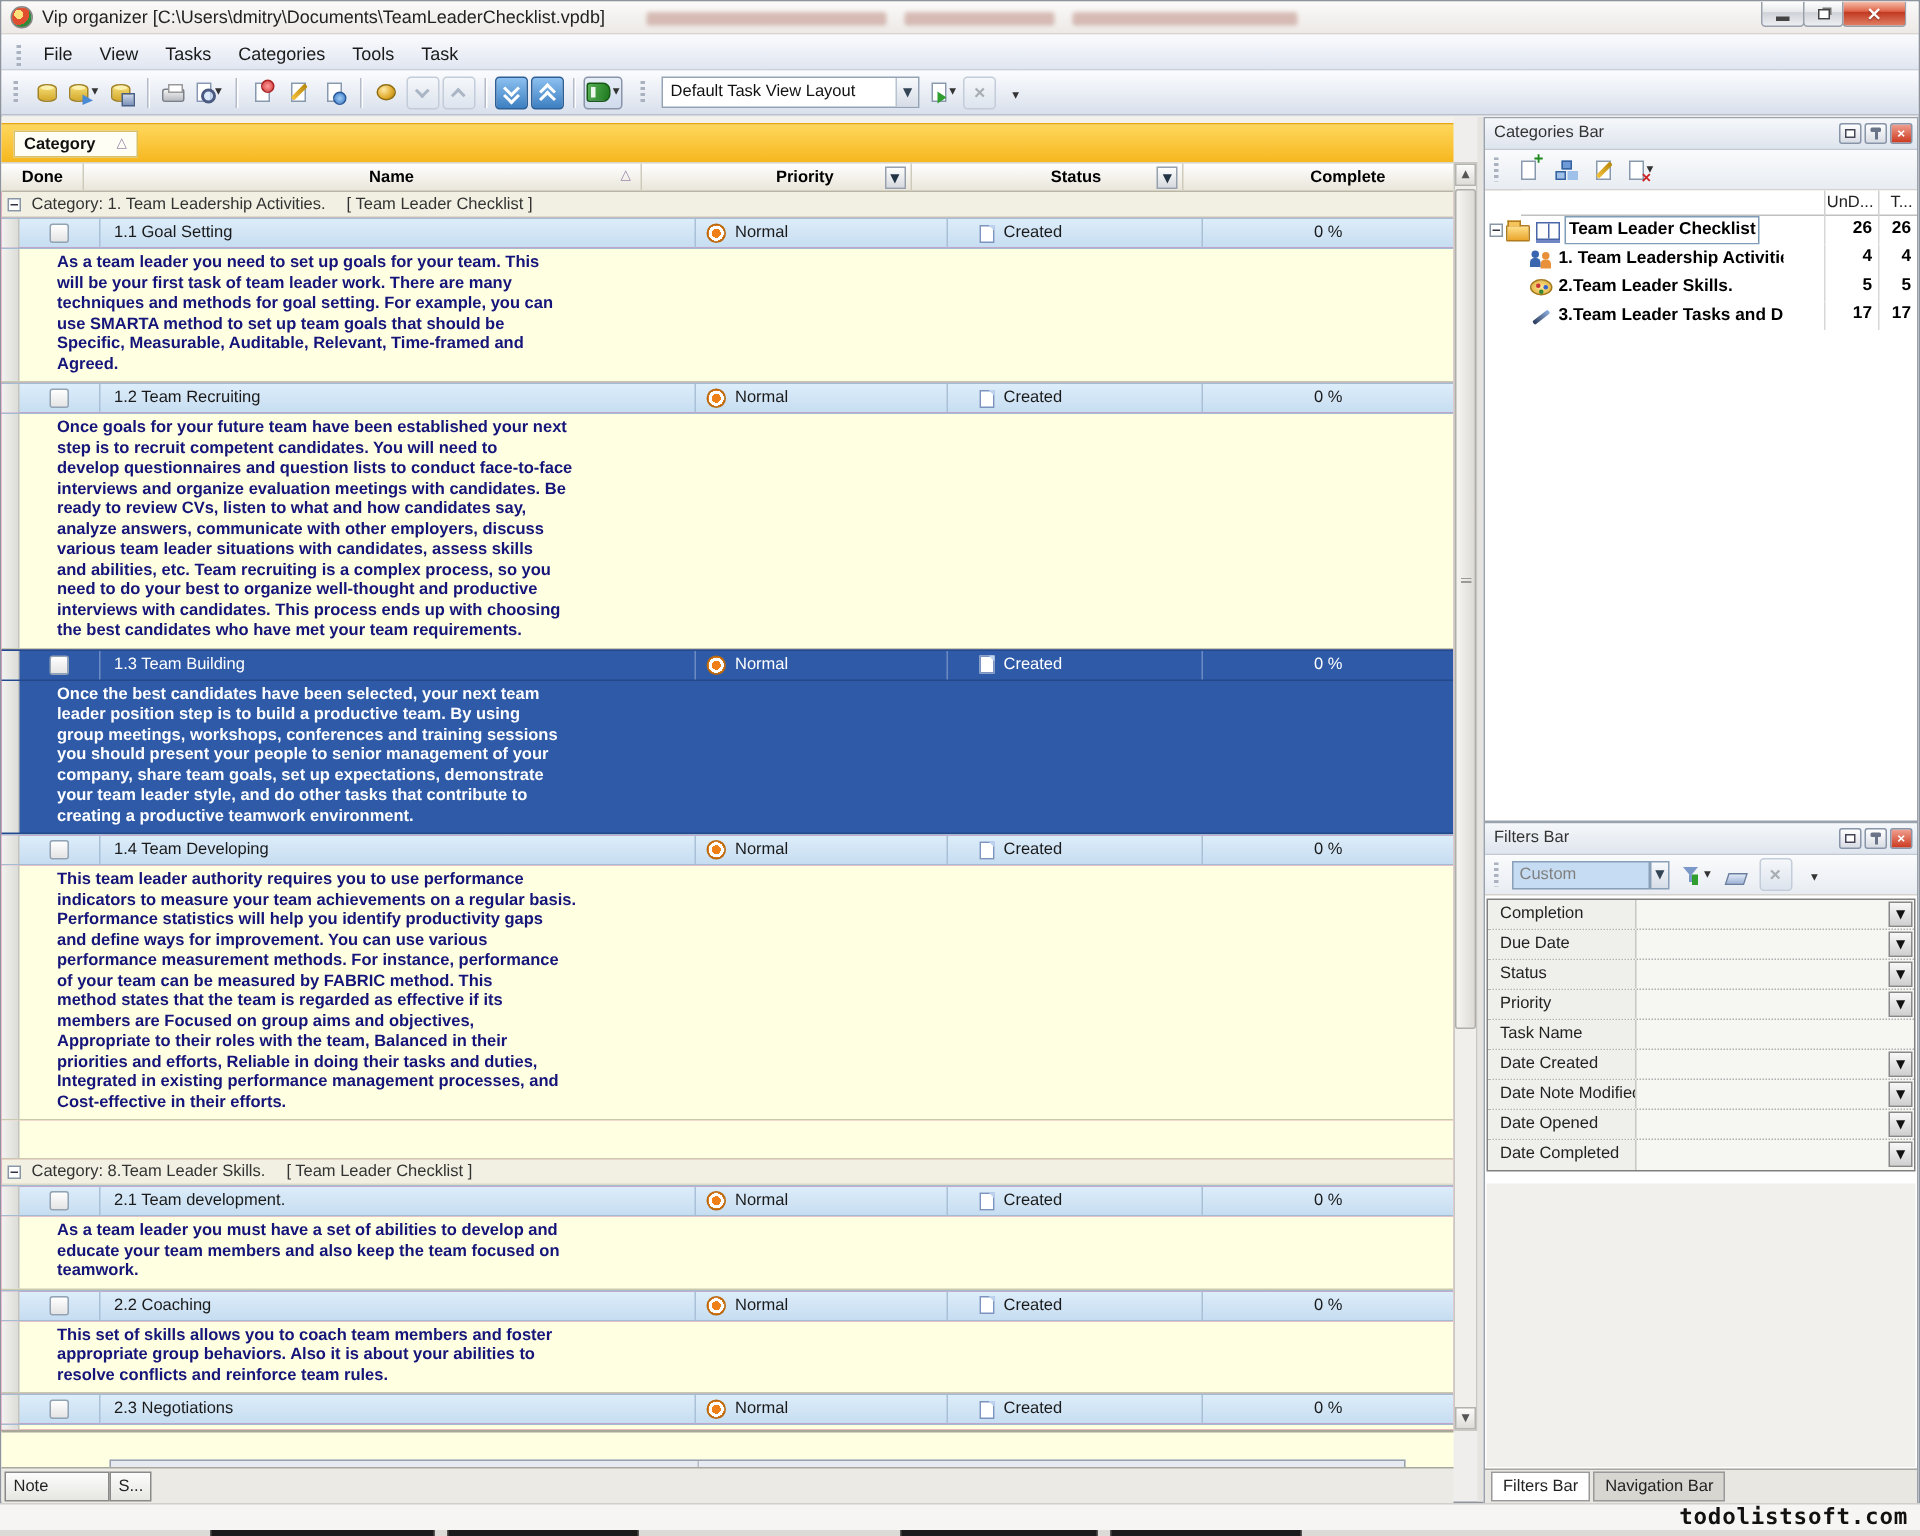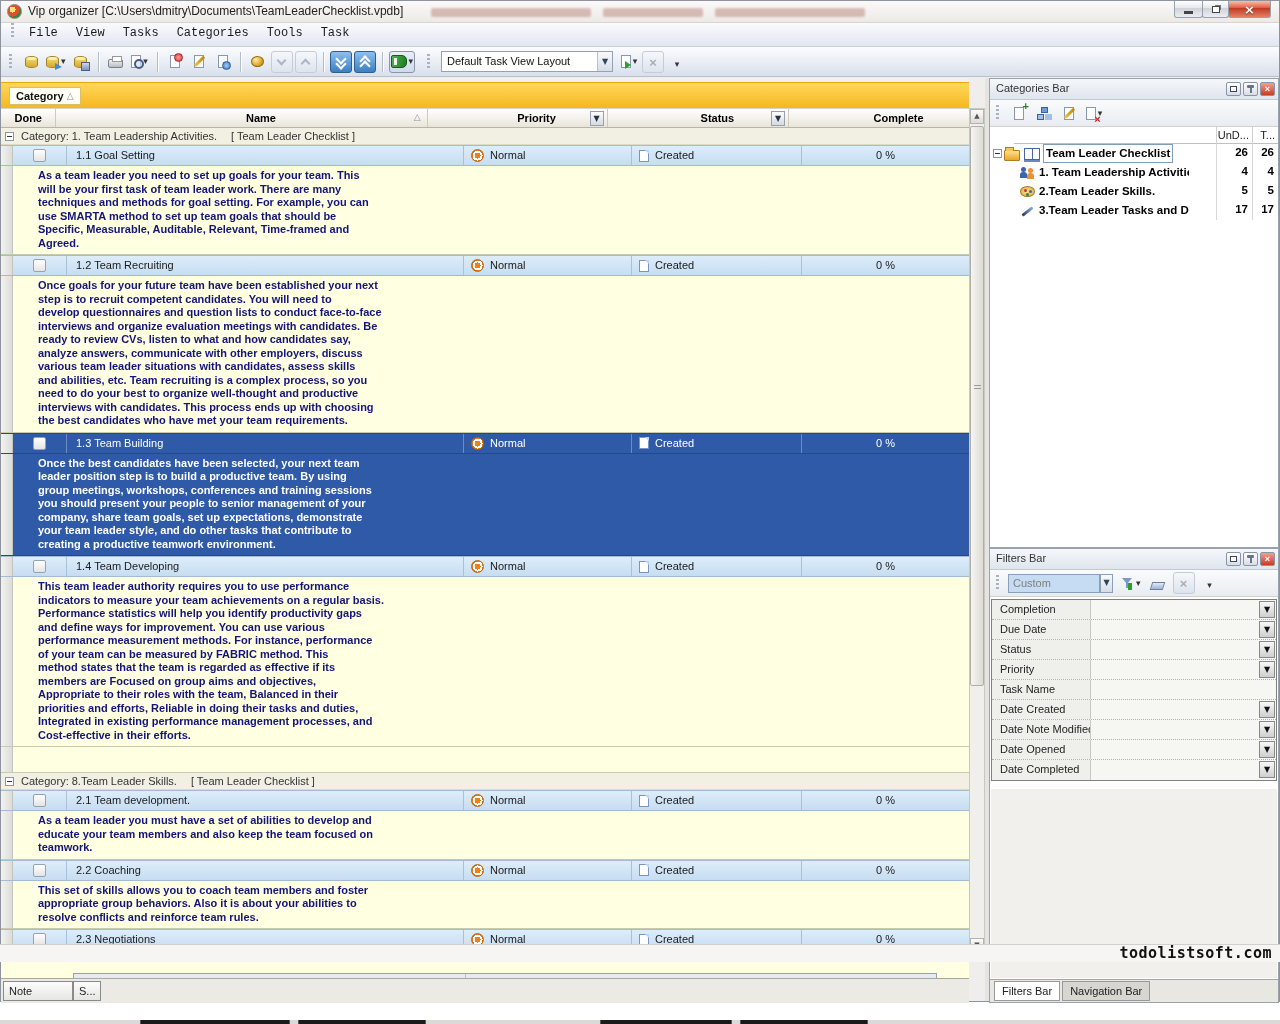--- a/index.html
+++ b/index.html
@@ -21,21 +21,21 @@
   .cap{position:absolute;right:8px;top:0;display:flex;}
   .capbtn{height:17px;border:1px solid #98a0ac;border-top:none;border-radius:0 0 3px 3px;
           background:linear-gradient(#ffffff,#e5e7ea 45%,#cfd2d8 46%,#eceef1);
           display:flex;align-items:center;justify-content:center;margin-left:-1px;}
   .capbtn.close{background:linear-gradient(#f6c0ae,#e0664a 40%,#c23a22 46%,#e08064);}
   .g-min{width:9px;height:3px;background:#444;margin-top:6px;}
   .g-restore{width:8px;height:7px;border:1px solid #444;background:#fff;box-shadow:2px -2px 0 -1px #777;}
   .g-close{color:#fff;font:bold 13px/13px "DejaVu Sans",sans-serif;text-shadow:0 1px 1px #803020;}
   
   .menubar{position:relative;height:24px;background:linear-gradient(#fafbfd,#e0e6f1);
-           border-bottom:1px solid #c9cfdb;display:flex;align-items:flex-start;padding-left:10px;font-family:Liberation Mono, monospace;}
+           border-bottom:1px solid #c9cfdb;display:flex;align-items:flex-end;padding-left:10px;}
   .grip{width:3px;height:16px;margin-right:6px;
         background:repeating-linear-gradient(#aab2c0 0 2px,transparent 2px 4px);}
   .menu-item{font-size:12px;color:#1a1a1a;padding:3px 9px;}
   
   .toolbar{position:relative;height:30px;background:linear-gradient(#fbfcfe,#d9e0ec);
            border-bottom:1px solid #b9c0cd;display:flex;align-items:center;padding-left:8px;gap:2px;}
   .tbtn{height:22px;min-width:22px;display:flex;align-items:center;justify-content:center;
         border:1px solid transparent;border-radius:3px;position:relative;padding:0 1px;}
   .tbtn.pressed{border-color:#8a94a8;background:linear-gradient(#e8eef8,#cfdaec);}
   .tbtn.flat{background:linear-gradient(#f5f7fa,#dde4ee);border-color:#c3ccd9;}
@@ -110,21 +110,21 @@
       box-shadow:3px 1px 0 1px #2f9e2f;}
   .ic-eraser{width:13px;height:8px;background:linear-gradient(#dfe8f6,#9fb4d8);border:1px solid #6a7f9f;
       transform:skewX(-18deg);margin-top:5px;}
   
   .content{position:absolute;left:0;top:77px;bottom:0;width:1278px;}
   .main{position:absolute;left:0;top:0;width:968px;height:100%;background:#f3f1ec;}
   .band{position:absolute;left:0;top:4px;width:968px;height:26px;
         background:linear-gradient(#ffd75c,#f6b71f);border-top:1px solid #e8a810;position:absolute;}
   .bandbox{position:absolute;left:8px;top:4px;height:18px;background:#fffef4;border:1px solid #d8c068;
         font:bold 11px/16px "Liberation Sans",sans-serif;color:#111;padding:0 6px;display:flex;
-        align-items:center;gap:3px;}
+        align-items:center;gap:14px;}
   .sortup{font:9px/9px "DejaVu Sans",sans-serif;color:#98a;}
   .colhead{position:absolute;left:0;top:30px;width:968px;height:20px;display:flex;
         background:linear-gradient(#ffffff,#e9e5d9);border-bottom:1px solid #b9b5a5;border-top:1px solid #d8d4c8;gap:39px;}
   .hc{font:bold 11px/18px "Liberation Sans",sans-serif;color:#000;text-align:center;position:relative;
         border-right:1px solid #cfcbbc;}
   .hc .hdrop{position:absolute;right:3px;top:2px;width:14px;height:15px;border:1px solid #96a0ae;
         background:linear-gradient(#fdfdfd,#d6d9de);display:flex;align-items:center;justify-content:center;
         font:8px/8px "DejaVu Sans",sans-serif;color:#234;}
   .hc .hsort{position:absolute;right:6px;top:4px;}
   
@@ -139,21 +139,21 @@
         border-top:1px solid #a3bcd2;border-bottom:1px solid #a3bcd2;}
   .row-task.sel{background:#2e5aa8;border-color:#24488c;}
   .c-gutter{width:12px;flex:none;background:linear-gradient(90deg,#f2f2f0,#dcdcd8);border-right:1px solid #c4c4be;}
   .c-done{width:54px;flex:none;display:flex;align-items:center;justify-content:center;border-right:1px solid #a9c0d6;}
   .row-task.sel .c-done{border-right-color:rgba(255,255,255,.3);}
   .cb{width:13px;height:13px;background:linear-gradient(#ffffff,#e4e4e4);border:1px solid #93a3b3;border-radius:2px;}
   .c-name{width:396px;flex:none;font:11px/19px "Liberation Sans",sans-serif;color:#1a1a1a;padding-left:9px;
         white-space:nowrap;overflow:hidden;}
   .c-pr{width:168px;flex:none;border-left:1px solid #a9c0d6;display:flex;align-items:center;gap:6px;padding-left:7px;
         font:11px/19px "Liberation Sans",sans-serif;color:#1a1a1a;}
-  .c-st{width:170px;flex:none;border-left:1px solid #a9c0d6;display:flex;align-items:center;gap:6px;padding-left:7px;
+  .c-st{width:170px;flex:none;border-left:1px solid #a9c0d6;display:flex;align-items:center;gap:6px;padding-left:21px;
         font:11px/19px "Liberation Sans",sans-serif;color:#1a1a1a;}
   .c-comp{width:168px;flex:none;border-left:1px solid #a9c0d6;text-align:center;
         font:11px/19px "Liberation Sans",sans-serif;color:#1a1a1a;}
   .row-task.sel .c-name,.row-task.sel .c-pr,.row-task.sel .c-st,.row-task.sel .c-comp{color:#fff;}
   .row-task.sel .c-pr,.row-task.sel .c-st,.row-task.sel .c-comp{border-left-color:rgba(255,255,255,.3);}
   .pball{width:13px;height:13px;border-radius:50%;flex:none;
         background:radial-gradient(circle,#ef7f17 0 3px,#ffffff 3px 5px,#e87818 5px);border:1px solid #b86a10;}
   .doc{width:10px;height:12px;background:#fff;border:1px solid #7a93c0;position:relative;flex:none;}
   .doc::after{content:"";position:absolute;right:-1px;top:-1px;width:0;height:0;
         border-left:4px solid transparent;border-top:4px solid #bcd2ee;}
@@ -250,21 +250,21 @@
   .ddbtn{position:absolute;right:1px;top:1px;width:16px;height:17px;border:1px solid #888;
         background:linear-gradient(#f8f8f8,#cfcfcf);display:flex;align-items:center;justify-content:center;
         font:8px/8px "DejaVu Sans",sans-serif;color:#111;}
   .fempty{background:#f1f0ed;position:absolute;left:1px;right:1px;bottom:24px;top:240px;}
   .ftabs{position:absolute;left:0;right:0;bottom:0;height:23px;background:#e9e7e2;border-top:1px solid #a8a8a2;
         display:flex;align-items:flex-start;padding:1px 0 0 4px;gap:2px;}
   .ftab{height:20px;font:11px/18px "Liberation Sans",sans-serif;color:#222;padding:0 7px;
         border:1px solid #999;background:#d8d6d1;}
   .ftab.active{background:#fff;}
   
-  .brandbar{position:absolute;left:0;top:944px;width:1280px;height:18px;background:#f7f5f3;
+  .brandbar{position:absolute;left:0;top:1002px;width:1280px;height:18px;background:#f7f5f3;
         border-top:1px solid #d2d0cc;text-align:right;
         font:bold 15px/17px "DejaVu Sans Mono",monospace;color:#111;padding-right:8px;letter-spacing:.5px;}
   .deskstrip{position:absolute;left:0;top:1020px;width:1280px;height:4px;background:#dcdad7;}
   .dbox{position:absolute;top:0;height:4px;background:#1b1b1b;border-left:1px solid #555;border-right:1px solid #555;}
 </style>
 </head>
 <body>
 
 <div class="screen">
   <div class="app">

